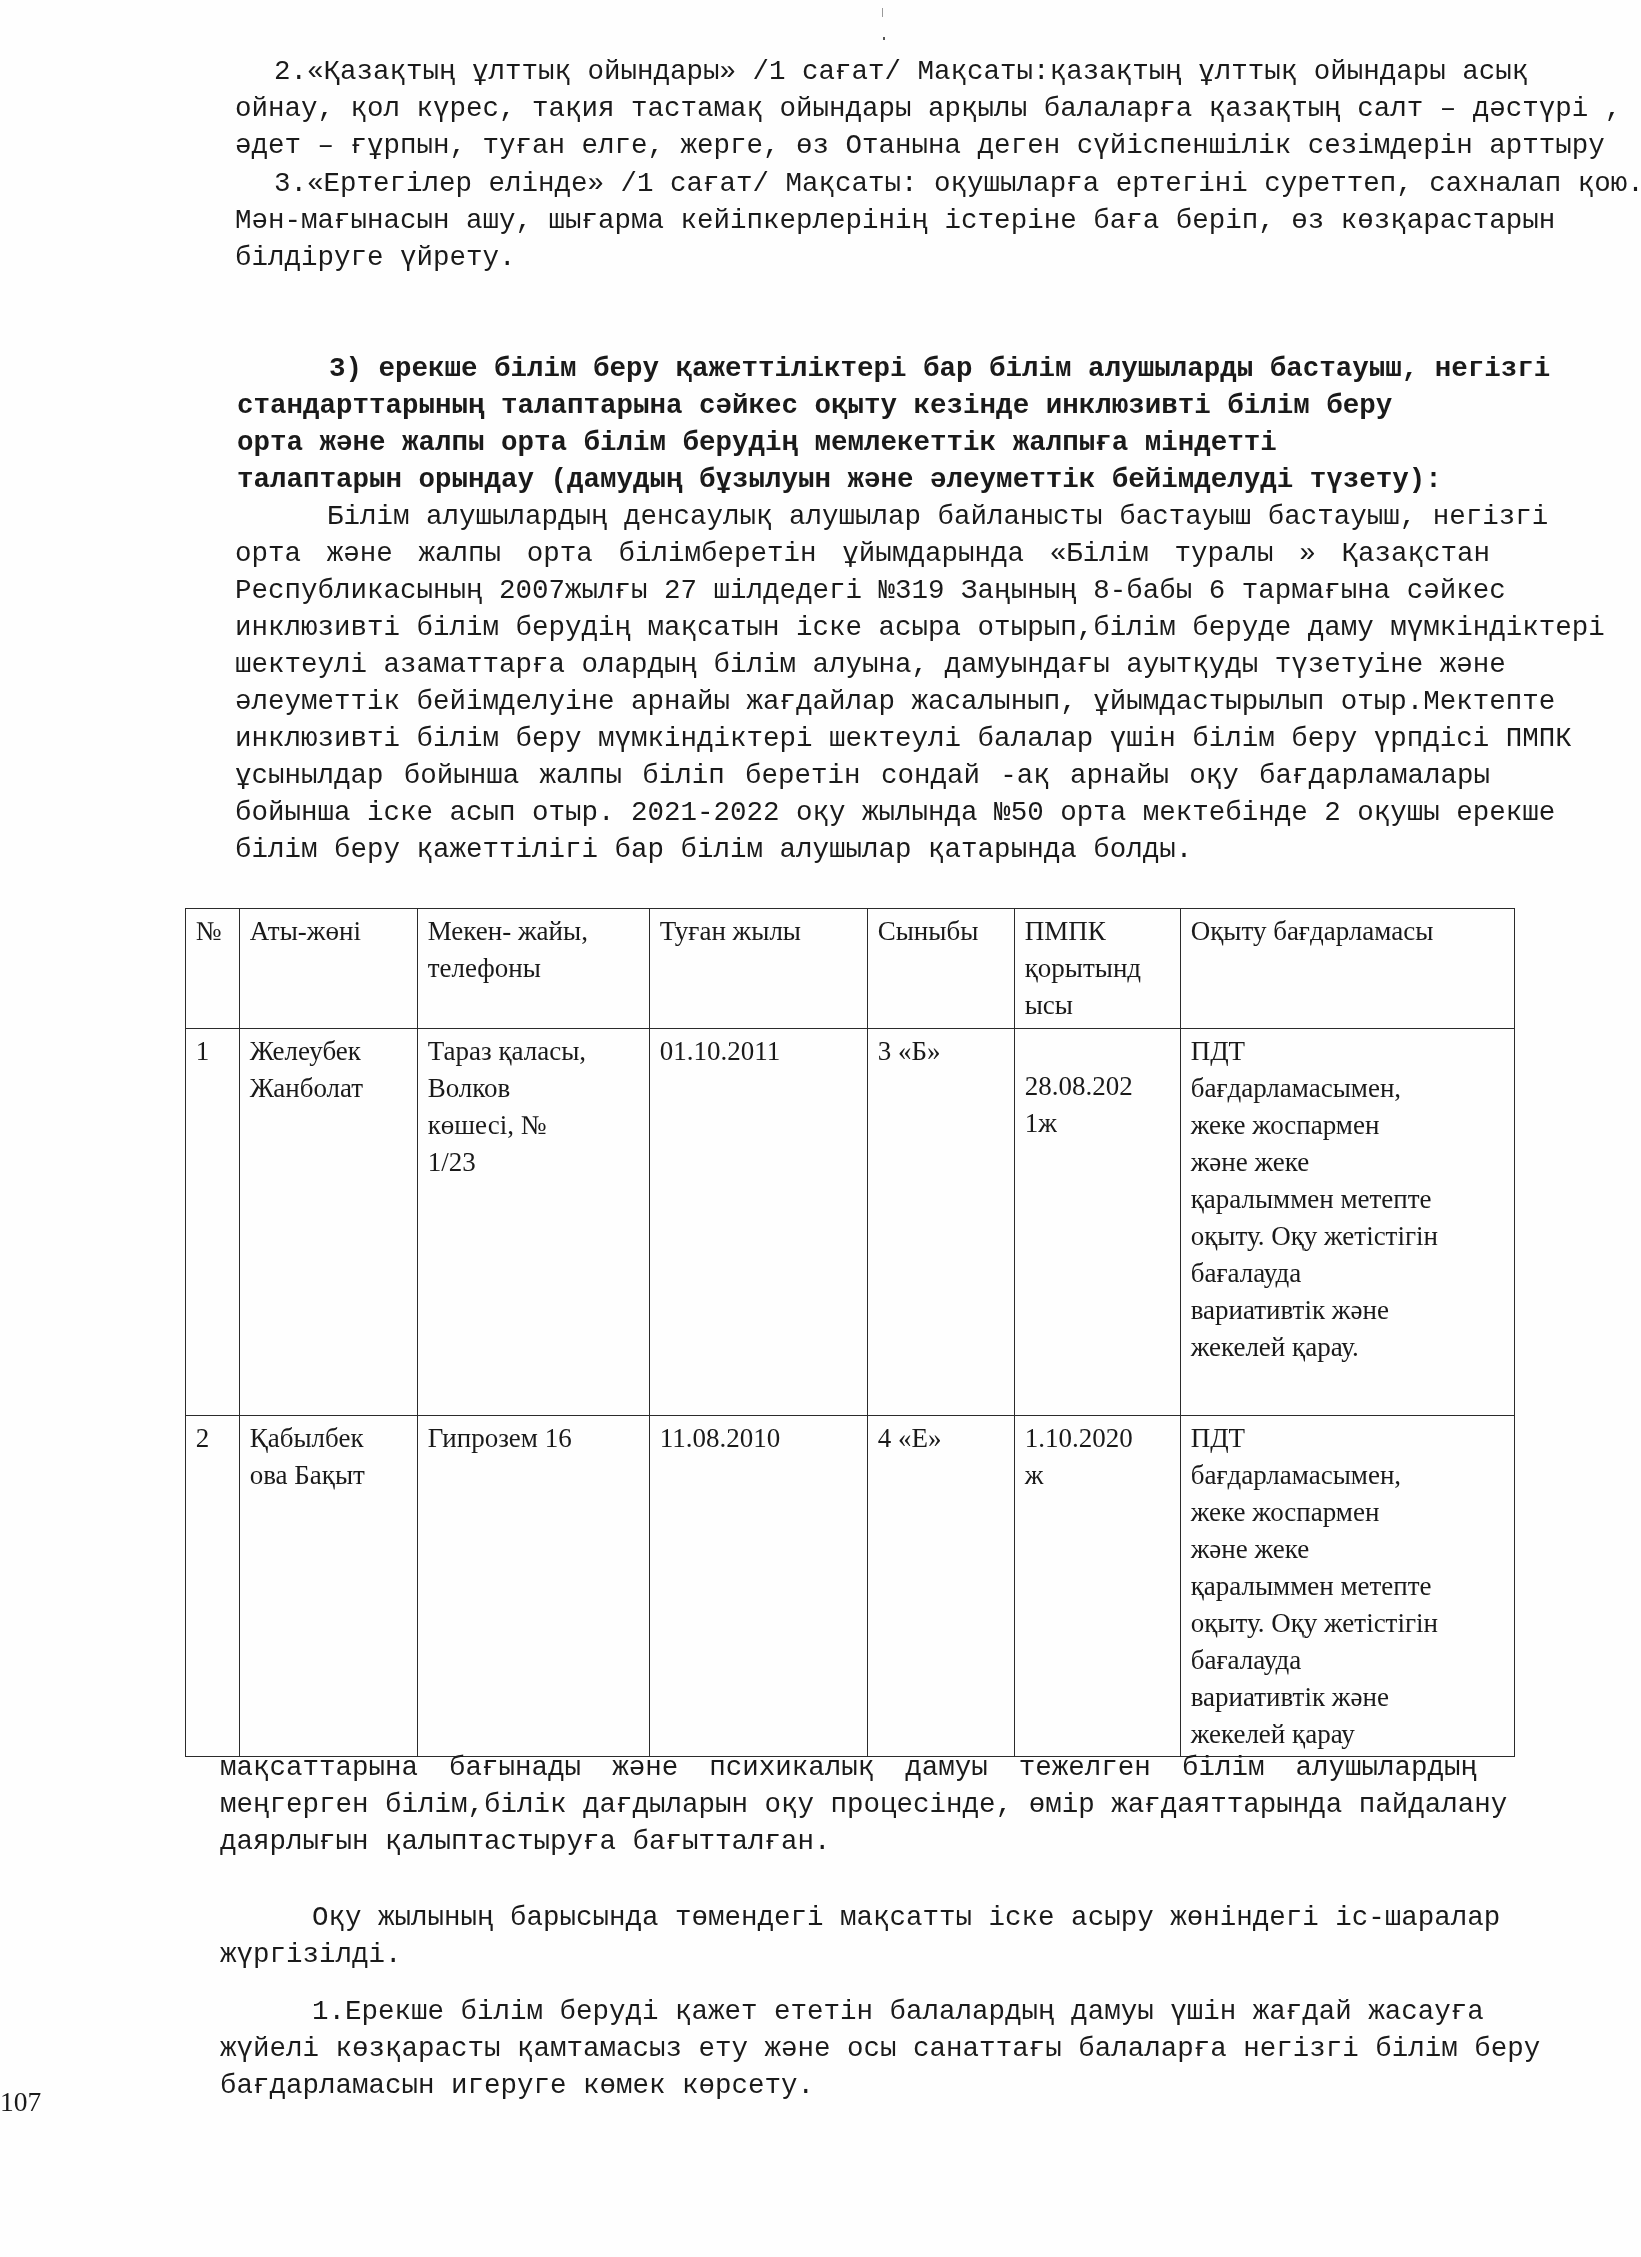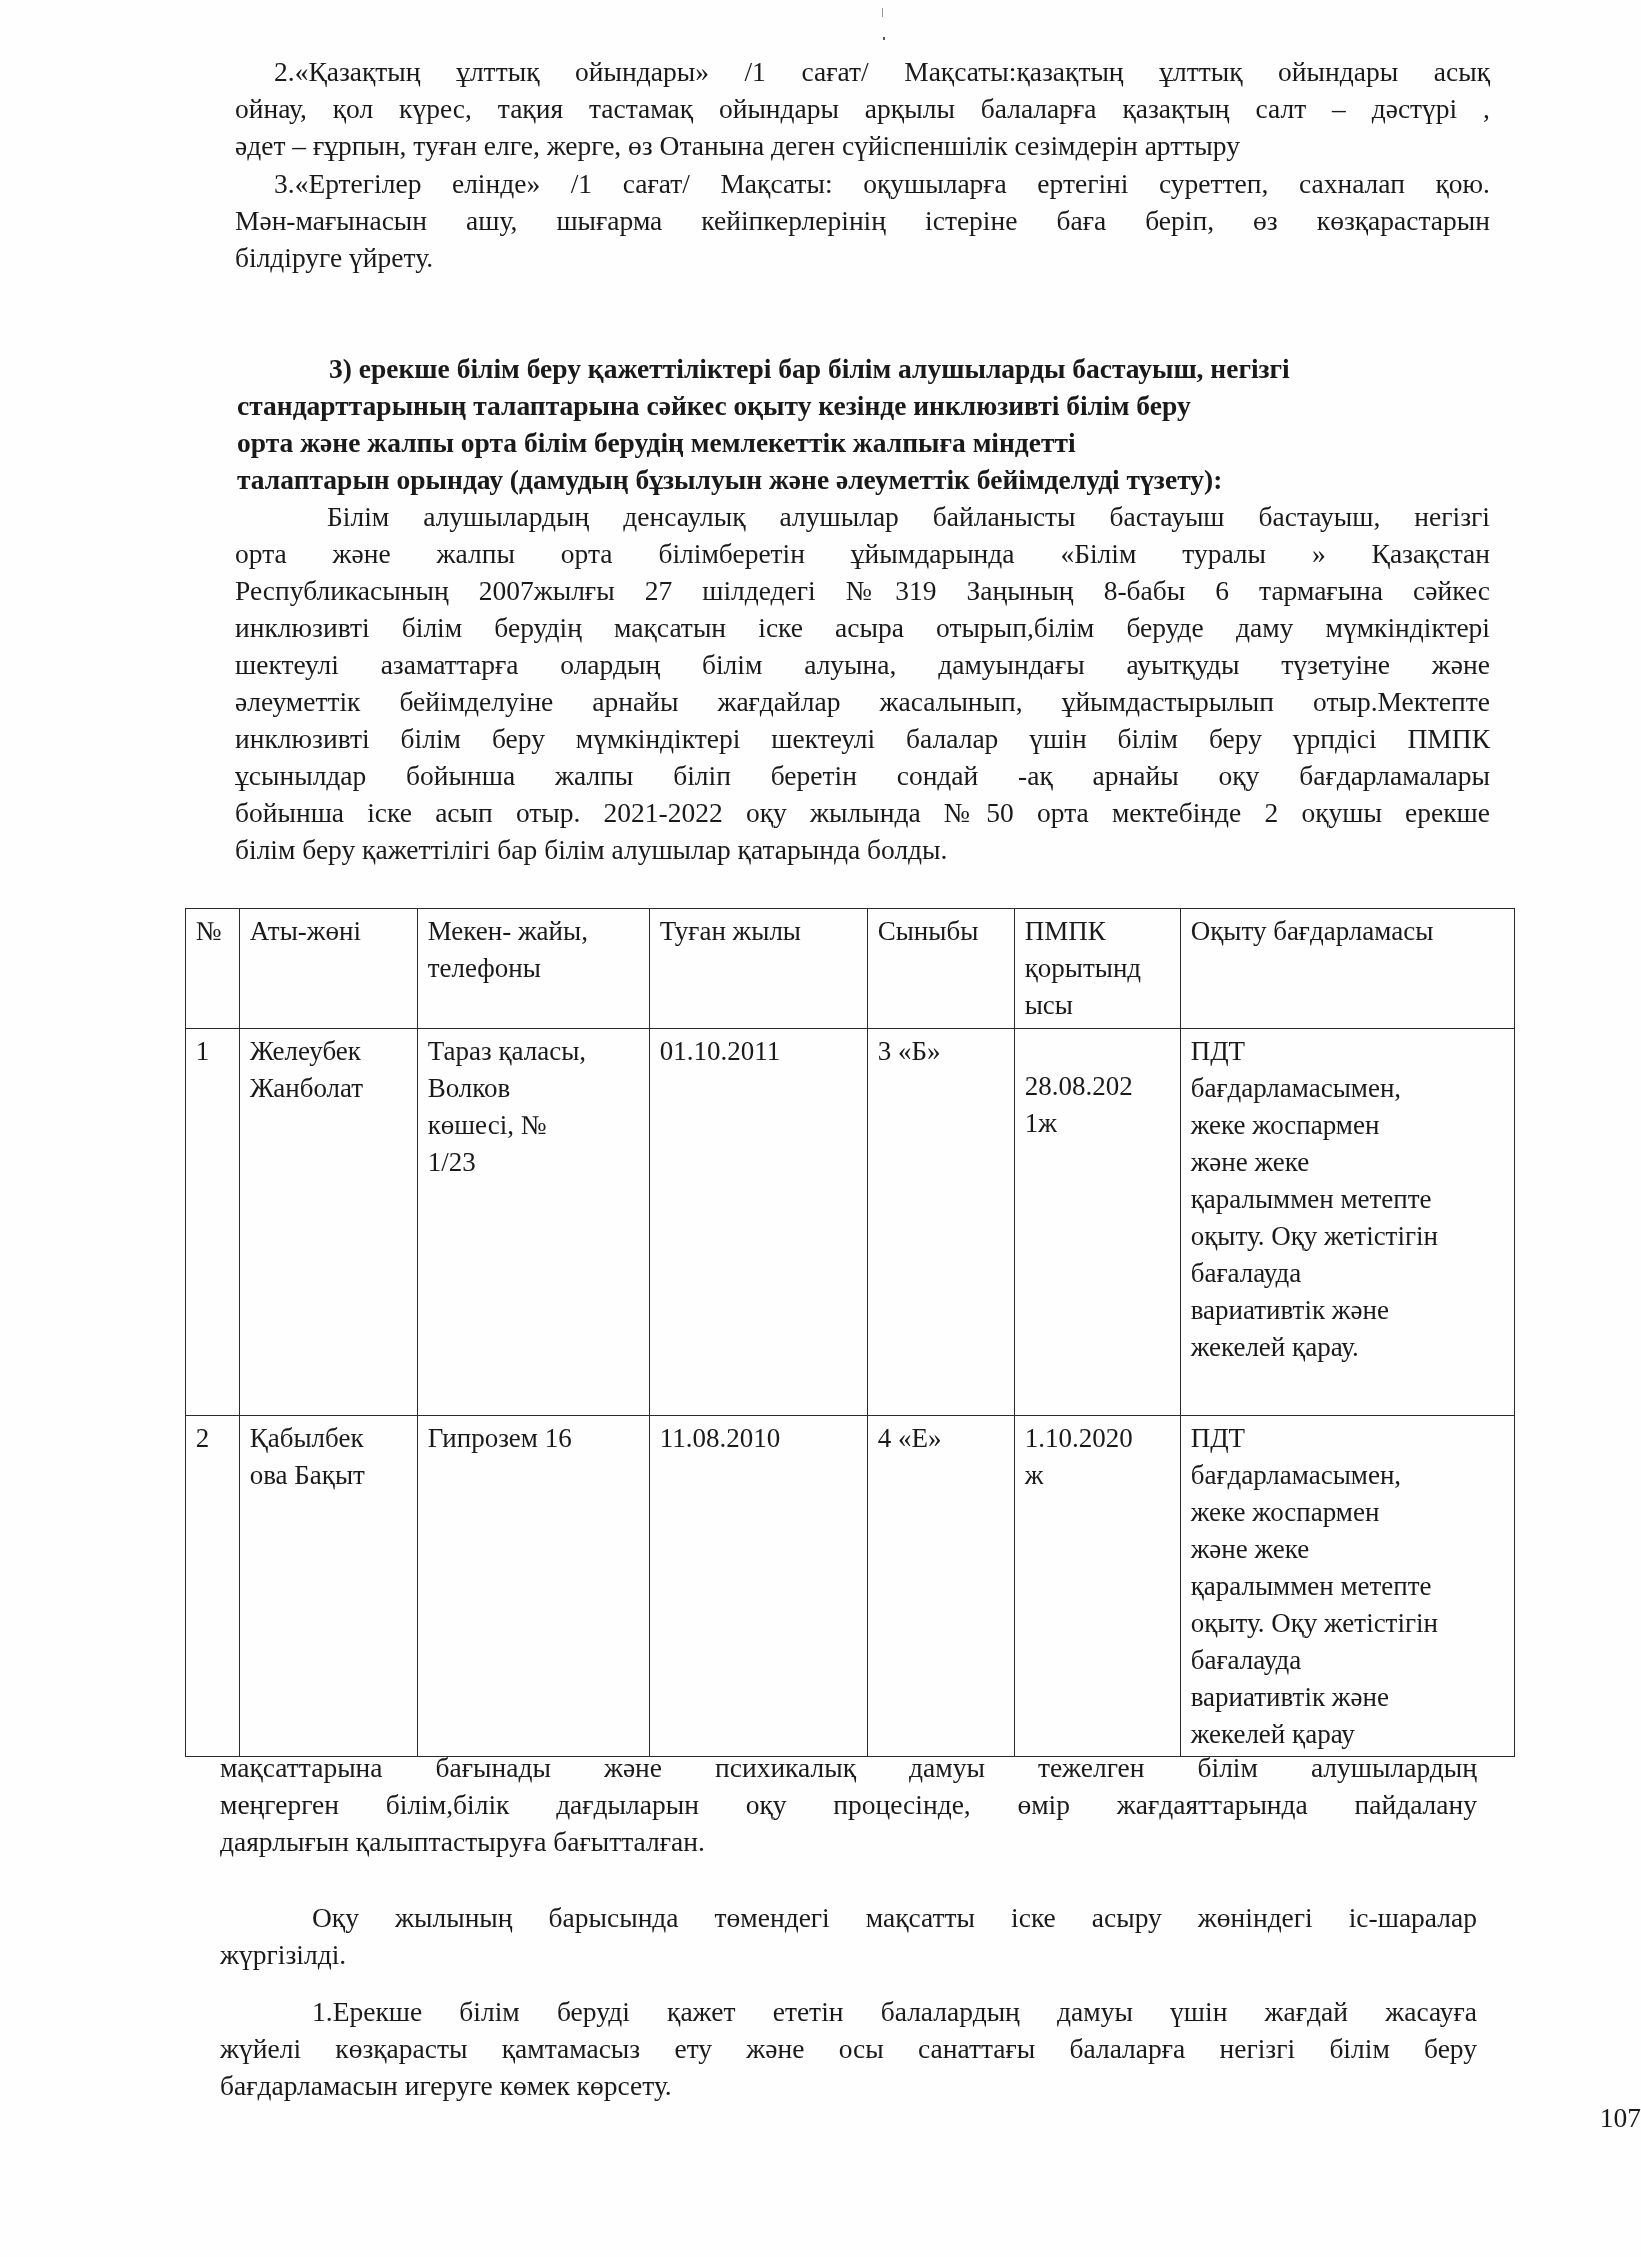--- a/index.html
+++ b/index.html
@@ -5,36 +5,36 @@
   html, body { margin: 0; padding: 0; background: #ffffff; }
   body { width: 1641px; height: 2257px; position: relative; overflow: hidden;
          font-family: "Liberation Serif", "DejaVu Serif", serif; color: #1a1a1a; }
   .page { position: absolute; left: 0; top: 0; width: 1641px; height: 2257px; background: #fefefe; }
   .scan-mark { position: absolute; left: 882px; top: 7.7px; width: 1.9px; height: 33px; }
   .scan-mark::before { content: ""; position: absolute; left: 0; top: 0; width: 1px; height: 9.7px; background: #9a9a9a; }
   .scan-mark::after { content: ""; position: absolute; left: 1px; top: 29px; width: 1.9px; height: 2.9px; background: #555; }
 
   .para { position: absolute; left: 235px; width: 1255px; font-size: 27.5px; line-height: 37px;
           text-align: justify; margin: 0; }
-  .line { display: block; text-align: justify; text-align-last: justify; white-space: nowrap; }
+  .line { display: block; text-align: justify; text-align-last: justify; white-space: nowrap; font-family: Liberation Mono, monospace; }
   .line.last { text-align-last: left; }
   .bold { font-weight: bold; }
 
   
   .tbl { position: absolute; left: 185px; top: 908px; width: 1329px; border-collapse: collapse;
          table-layout: fixed; font-size: 27px; line-height: 37px; }
   .tbl td, .tbl th { border: 1.9px solid #2b2b2b; vertical-align: top; padding: 3.9px 5.8px 3.9px 9.7px;
                      font-weight: normal; text-align: left; }
   .tbl th { height: 105px; }
   .tbl tr.r1 td { height: 343px; }
   .tbl tr.r2 td { height: 324px; }
   .cell-pad-top { padding-top: 39px !important; }
 
-  .pagenum { position: absolute; left: 0; width: 1641px; top: 2086px; text-align: right;
-             font-size: 27.5px; margin-top: 16px; }
+  .pagenum { position: absolute; left: 0; width: 1641px; top: 2086px; text-align: left;
+             font-size: 27.5px; }
 </style>
 </head>
 <body>
 
 <div class="page">
 
   <div class="scan-mark"></div>
 
   <div class="para" style="top:53px;">
     <span class="line" style="padding-left:39px;">2.«Қазақтың ұлттық ойындары» /1 сағат/ Мақсаты:қазақтың ұлттық    ойындары асық</span>

